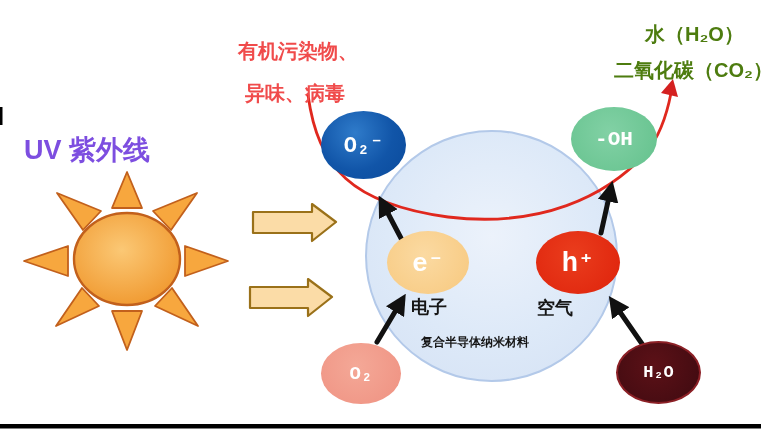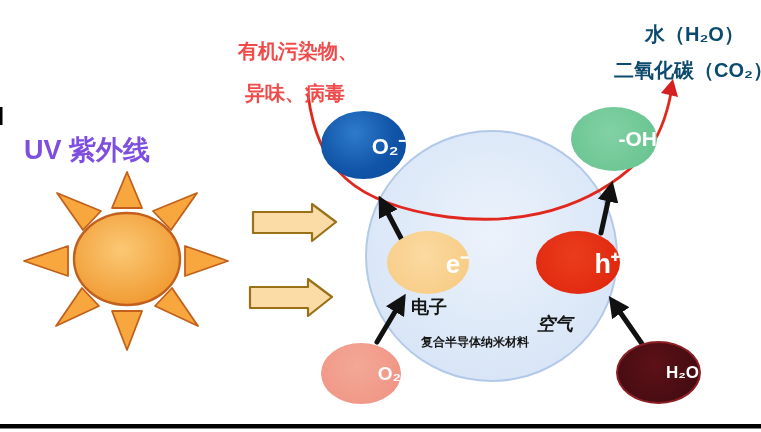--- a/index.html
+++ b/index.html
@@ -10,51 +10,51 @@
   .abs{position:absolute;}
   
   #big-circle{
     left:365px;top:130px;width:253px;height:252px;border-radius:50%;
     background:radial-gradient(circle at 50% 42%, #ecf2fb 0%, #dde9f8 55%, #d4e1f4 100%);
     border:2px solid #b3c9e9;box-sizing:border-box;z-index:0;
   }
   svg#gfx{position:absolute;left:0;top:0;z-index:1;}
   
   .node{
-    border-radius:50%;display:flex;align-items:center;justify-content:flex-end;
+    border-radius:50%;display:flex;align-items:center;justify-content:center;
     color:#ffffff;font-weight:bold;z-index:2;
-    font-family:Liberation Sans, sans-serif;
+    font-family:Liberation Mono, monospace;
   }
   #node-superoxide{left:321px;top:111px;width:85px;height:68px;font-size:22px;
     background:radial-gradient(circle at 40% 32%, #2f7bca 0%, #1155a8 55%, #0a4a9b 100%);}
   #node-hydroxyl{left:571px;top:107px;width:86px;height:64px;font-size:21px;
     background:radial-gradient(circle at 45% 40%, #82d1a5 0%, #63c18c 100%);}
   #node-electron{left:387px;top:231px;width:82px;height:63px;font-size:26px;
     background:radial-gradient(circle at 45% 38%, #fbdaa2 0%, #f7c87e 100%);}
   #node-hole{left:536px;top:231px;width:84px;height:63px;font-size:27px;
     background:radial-gradient(circle at 45% 38%, #ea3d1d 0%, #de220b 100%);}
   #node-oxygen{left:321px;top:343px;width:80px;height:61px;font-size:19px;
     background:radial-gradient(circle at 45% 38%, #f4a897 0%, #ef9181 100%);}
   #node-water{left:616px;top:341px;width:85px;height:63px;font-size:17px;
     background:radial-gradient(circle at 45% 38%, #5c1117 0%, #3e0a10 100%);
     border:2px solid #8c2026;box-sizing:border-box;}
   
   .txt{z-index:3;white-space:nowrap;}
   #uv-label{left:24px;top:132px;font-size:27px;font-weight:bold;color:#7d4ee0;}
   .red-left{color:#f04b4b;font-size:20px;font-weight:bold;margin-top:9px;}
   #pollutants-1{left:238px;top:29px;}
   #pollutants-2{left:245px;top:71px;}
-  .red-right{color:#0c4a6e;font-size:20px;font-weight:bold;}
+  .red-right{color:#4d7c0f;font-size:20px;font-weight:bold;}
   #product-1{left:645px;top:21px;}
   #product-2{left:614px;top:57px;}
   .blk{color:#161616;font-size:18px;font-weight:600;}
   #reaction-1{left:430px;top:174px;}
   #reaction-2{left:442px;top:201px;}
   #electron-label{left:411px;top:295px;font-weight:600;}
-  #air-label{left:537px;top:312px;font-weight:600;font-style:italic;}
+  #air-label{left:537px;top:296px;font-weight:600;}
   #material-label{left:421px;top:334px;font-size:12px;}
 </style>
 </head>
 <body>
 
 <div id="canvas">
 
   <div id="big-circle" class="abs"></div>
 
   <svg id="gfx" width="761" height="432" viewBox="0 0 761 432">

